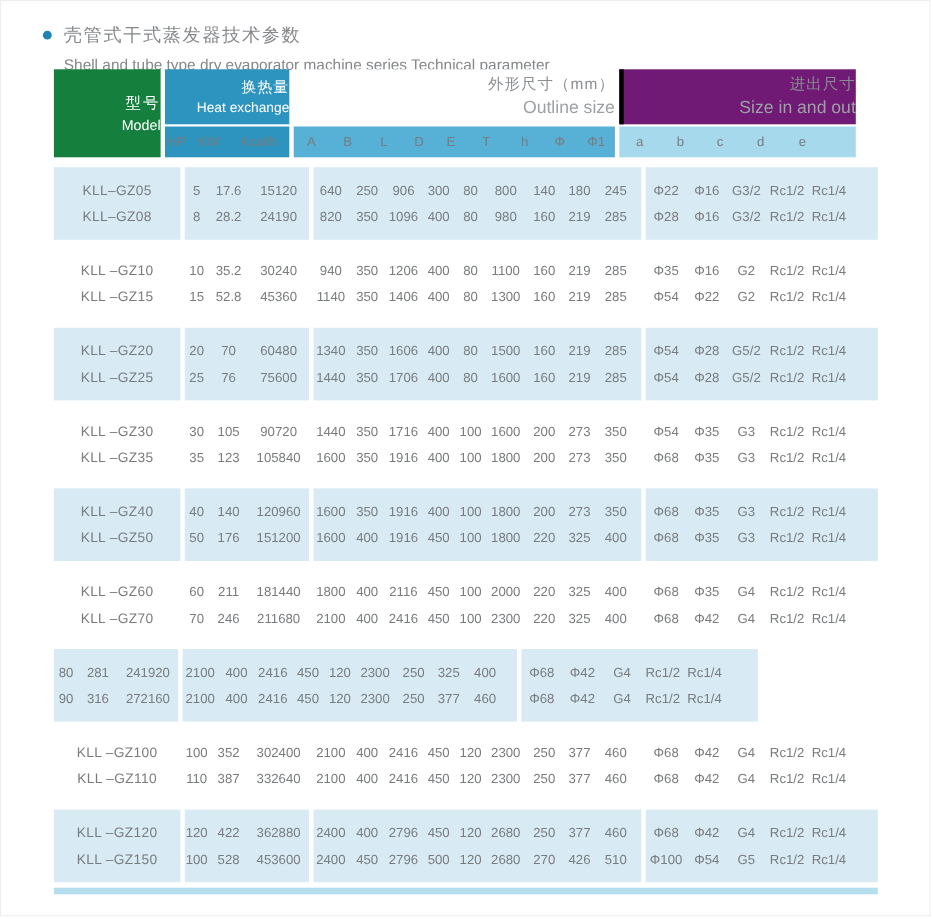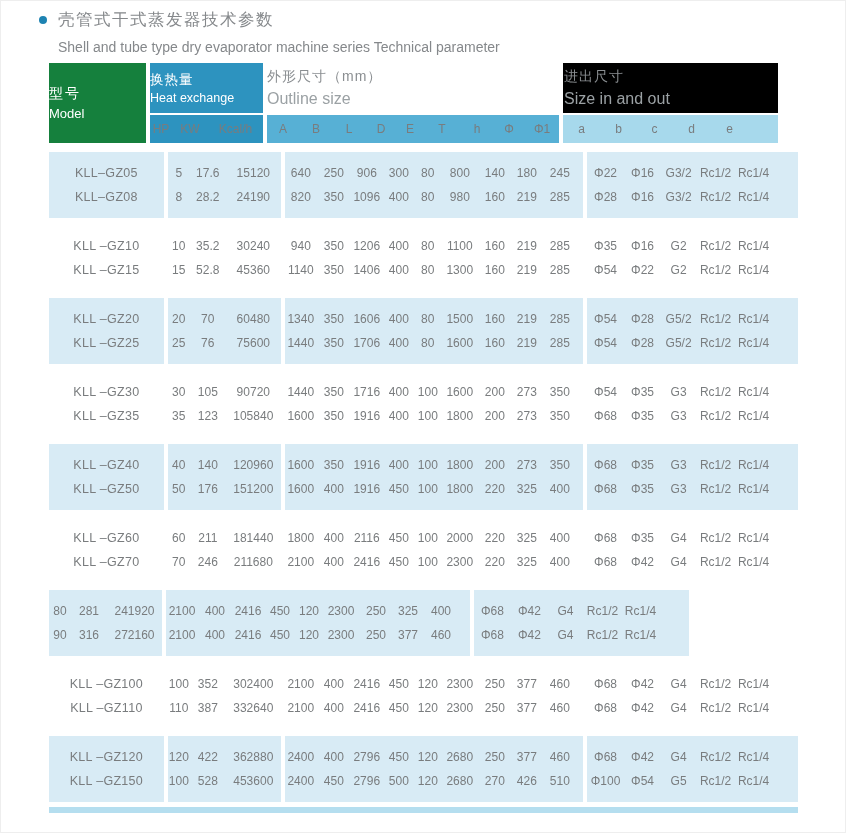--- a/index.html
+++ b/index.html
@@ -1,43 +1,43 @@
 <!DOCTYPE html>
 <html><head>
 <meta charset="utf-8">
 <style>
   html,body{margin:0;padding:0;background:#fff;}
   body{width:848px;height:835px;font-family:"Liberation Sans","DejaVu Sans",sans-serif;}
   .page{position:relative;width:846px;height:833px;border:1px solid #eeeeee;box-sizing:border-box;background:#fff;overflow:hidden;}
 
   
-  .title-block{position:absolute;top:8px;left:38px;text-align:right;}
+  .title-block{position:absolute;top:20px;left:38px;text-align:right;}
   .title-zh-row{display:flex;align-items:center;gap:11px;}
   .bullet{width:8px;height:8px;border-radius:50%;background:#1d83b2;flex:0 0 auto;}
   .title-zh{font-size:16.5px;color:#85888b;letter-spacing:1.5px;}
   .title-en{margin:8px 0 0 19px;font-size:14px;color:#85888b;}
 
   
   .table{position:absolute;left:48px;top:62px;width:749px;}
   .header-row{display:flex;gap:4px;}
   .hcol{display:flex;flex-direction:column;gap:2px;}
-  .hcell{display:flex;flex-direction:column;justify-content:center;align-items:flex-start;text-align:center;}
+  .hcell{display:flex;flex-direction:column;justify-content:center;align-items:flex-end;text-align:center;}
   .hcol-model{width:97px;height:80px;background:#15803d;color:#fff;}
   .hcol-model .zh{font-size:14px;letter-spacing:2px;}
   .hcol-model .en{font-size:13px;margin-top:3px;}
   .hcol-heat{width:113px;}
   .heat-top{height:50px;background:#2d93bf;color:#fff;}
   .heat-top .zh{font-size:13.5px;letter-spacing:1px;}
   .heat-top .en{font-size:12.5px;margin-top:2px;}
   .heat-sub{height:28px;background:#2d93bf;color:#ffffff;font-size:13px;}
   .hcol-outline{width:292px;}
   .outline-top{height:50px;background:#fff;}
   .outline-sub{height:28px;background:#57b0d5;color:#d3ecf8;font-size:13px;}
   .hcol-inout{width:215px;}
-  .inout-top{height:50px;background:#000000;border-left:1px solid #000000;box-sizing:border-box;}
+  .inout-top{height:50px;background:#701a75;border-left:4px solid #000000;box-sizing:border-box;}
   .inout-sub{height:28px;background:#a7d9ec;color:#5b96b0;font-size:13px;}
   .white-h .zh{font-size:14px;color:#8a8e91;letter-spacing:1px;}
   .white-h .en{font-size:16px;color:#9ba1a4;margin-top:4px;}
 
   
   .grid-heat{display:grid;grid-template-columns:22px 36px 55px;align-items:center;justify-items:center;}
   .grid-outline{display:grid;grid-template-columns:32px 34px 32px 32px 26px 38px 32px 32px 34px;align-items:center;justify-items:center;}
   .grid-inout{display:grid;grid-template-columns:37px 37px 35px 39px 37px;align-items:center;justify-items:center;justify-content:start;}
 
   

